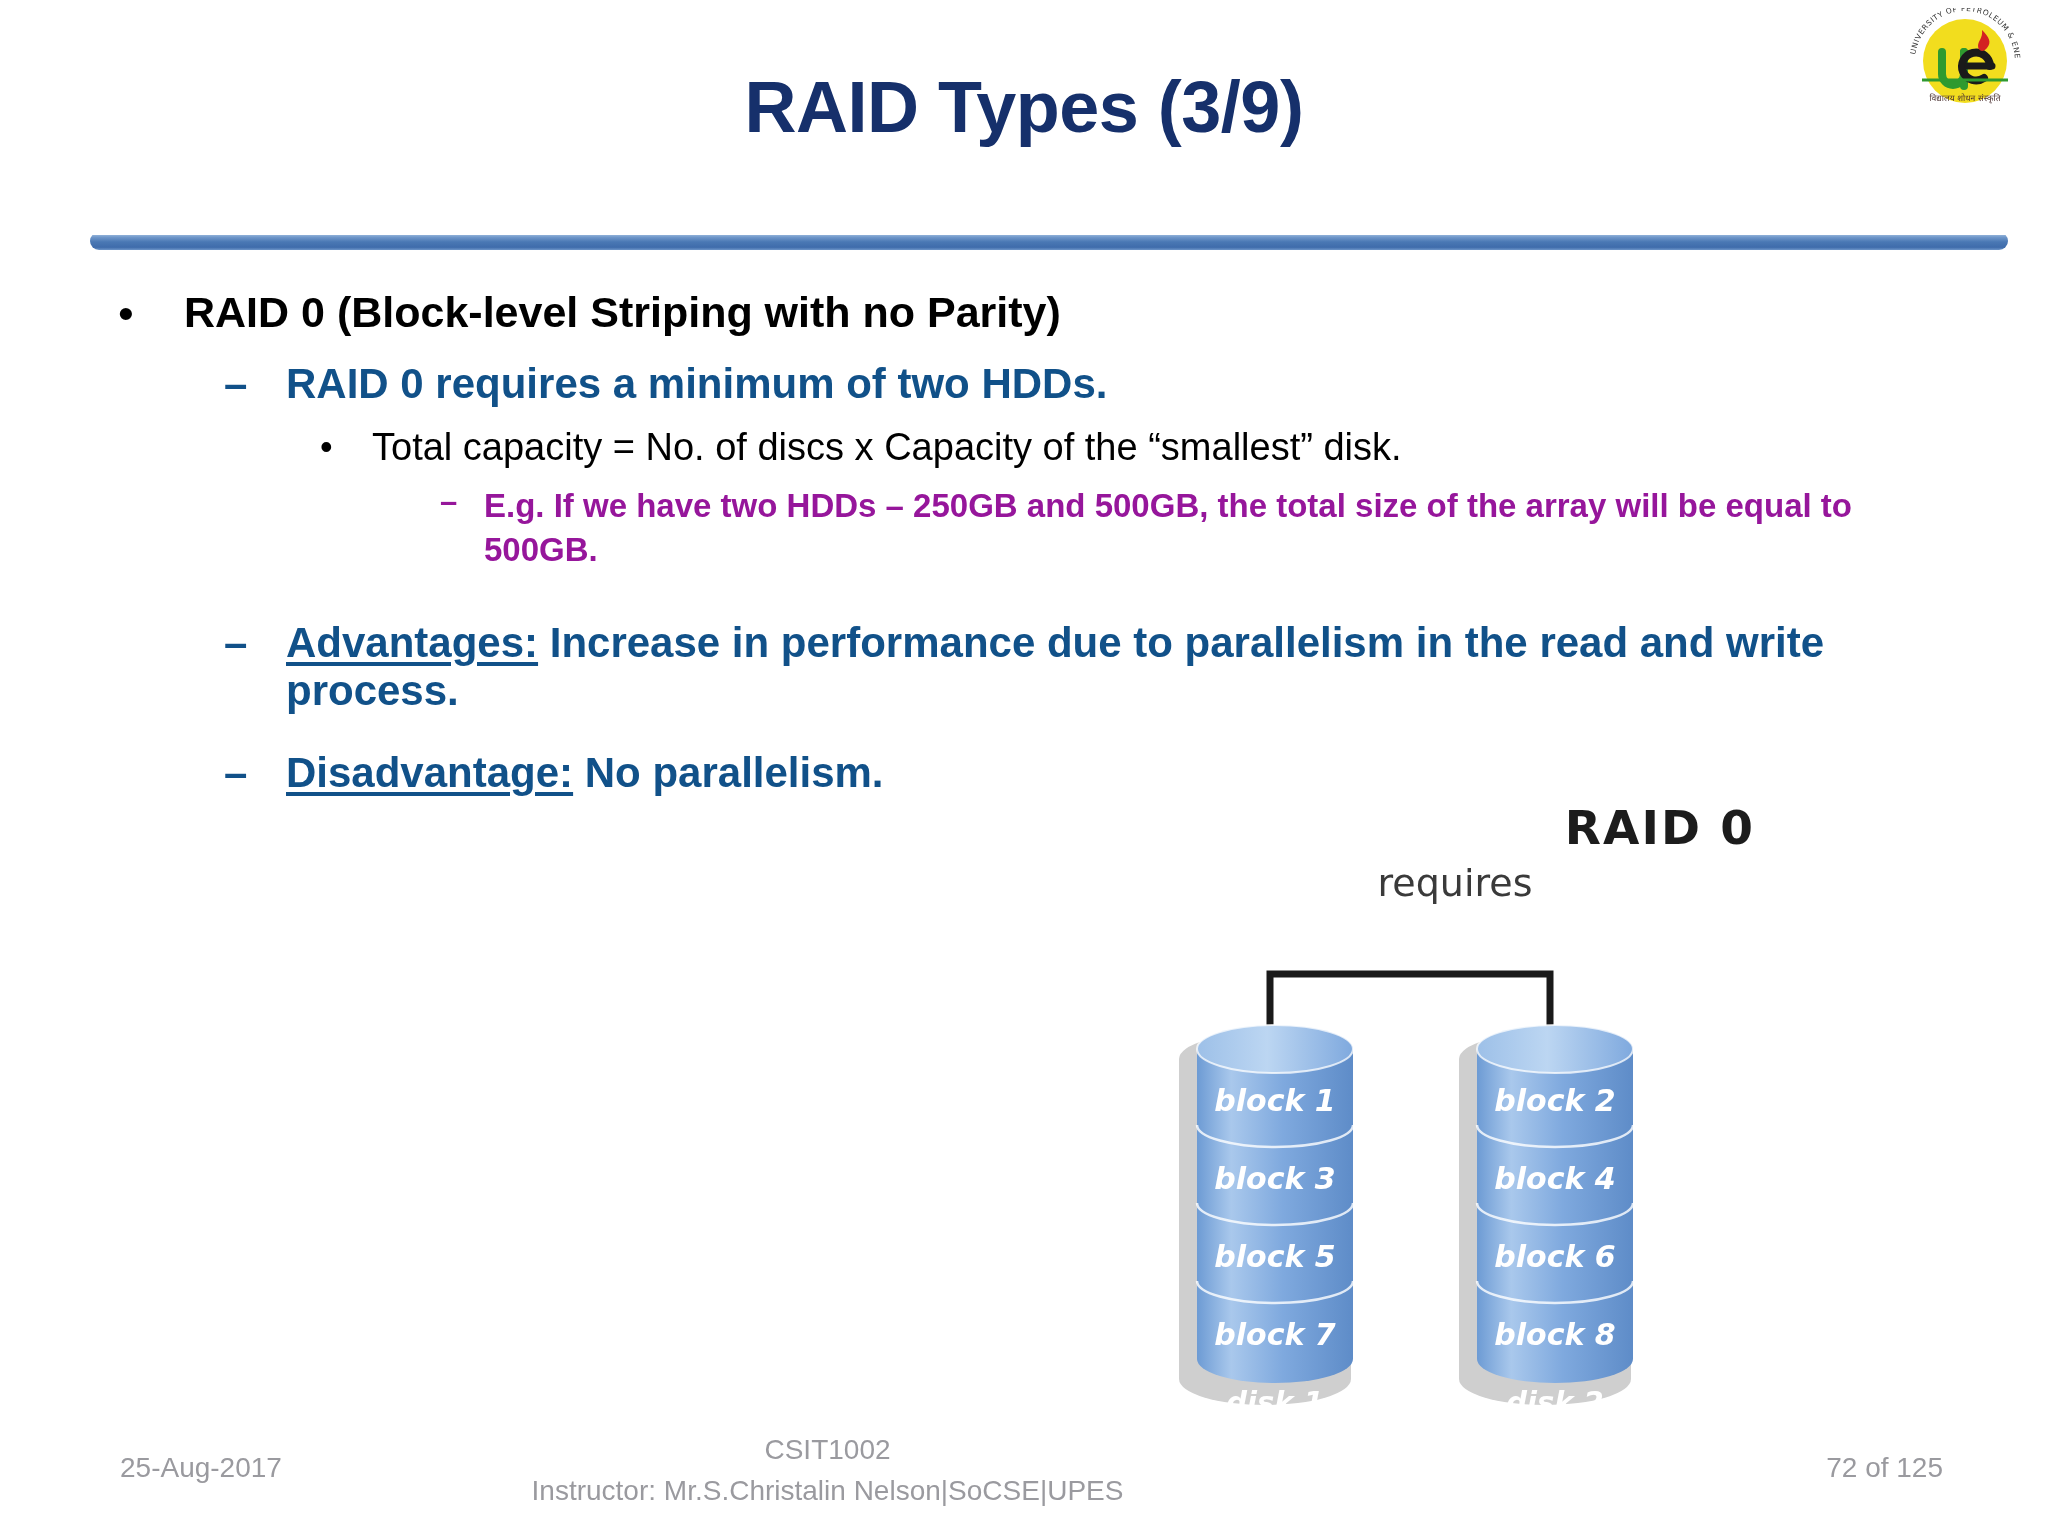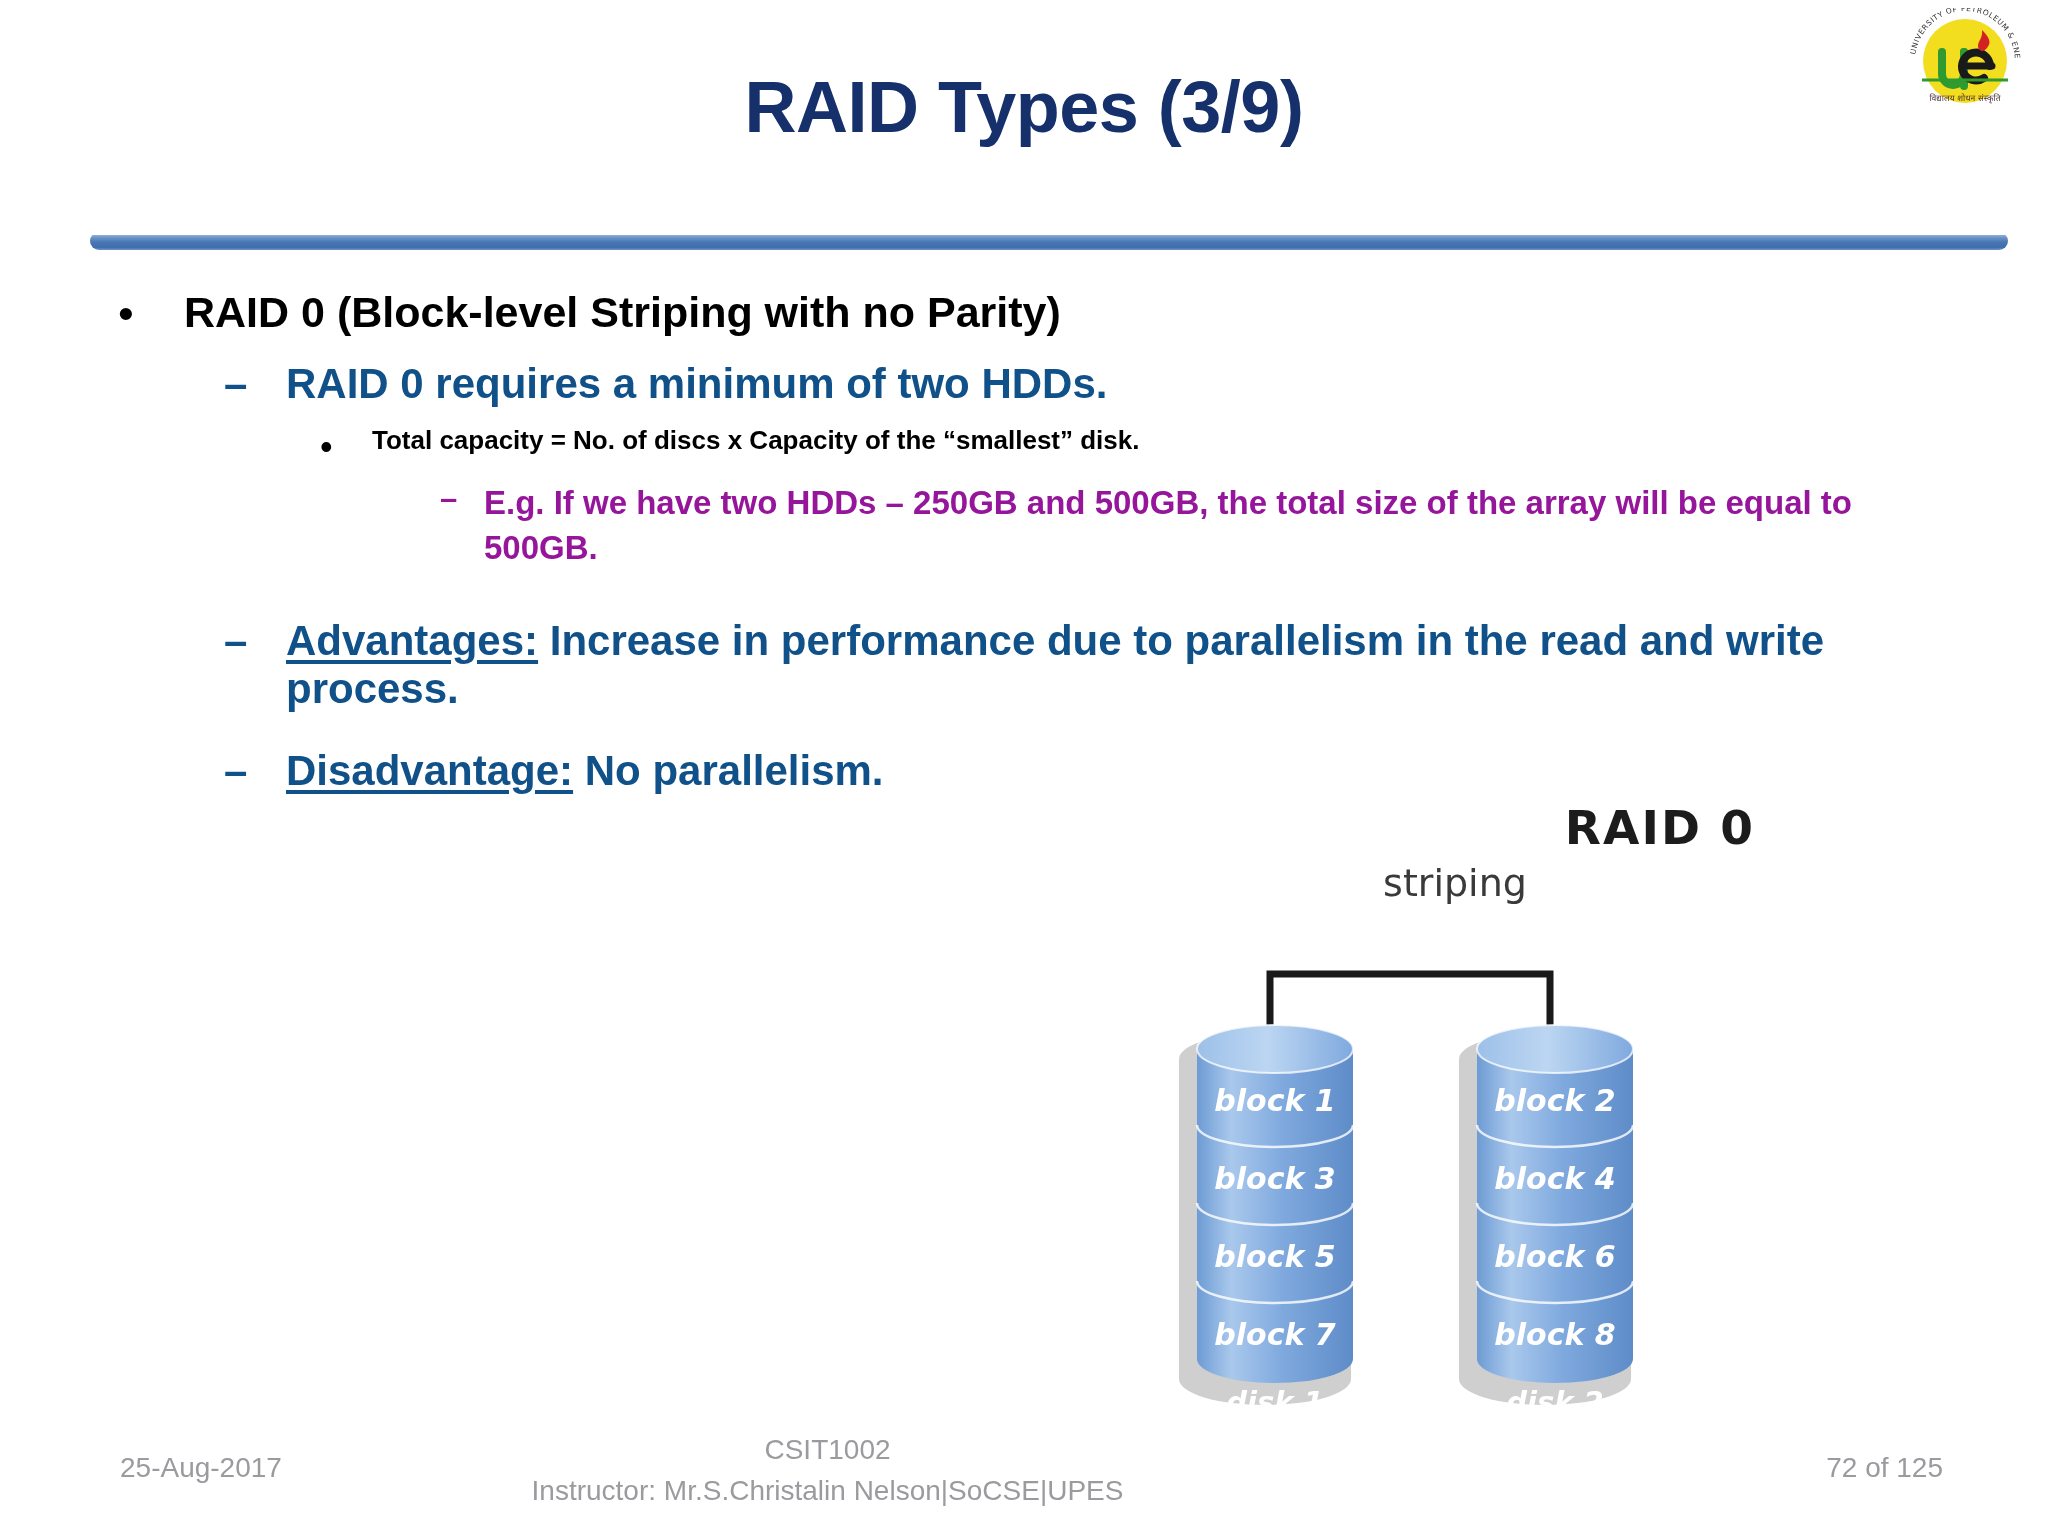--- a/index.html
+++ b/index.html
@@ -89,22 +89,22 @@
     font-size: 42px;
     font-weight: bold;
     color: #115189;
     max-width: 1640px;
   }
 
   
   .lvl3 { margin-left: 320px; margin-bottom: 14px; }
   .lvl3 .marker { width: 52px; font-size: 36px; color: #000; }
   .lvl3 .text {
-    font-size: 26px;
-    font-weight: bold;
+    font-size: 38px;
+    font-weight: normal;
     color: #000000;
     max-width: 1520px;
   }
 
   
   .lvl4 { margin-left: 440px; margin-bottom: 16px; }
   .lvl4 .marker { width: 44px; font-size: 31px; color: #96169b; font-weight: bold; }
   .lvl4 .text {
     font-size: 33px;
     font-weight: bold;
@@ -217,21 +217,21 @@
 
     <div class="row lvl2 gap-before-2">
       <div class="marker">–</div>
       <div class="text"><span class="ul">Disadvantage:</span><span> No parallelism.</span></div>
     </div>
 
   </div>
 
   <div class="diagram">
     <div class="diag-title">RAID 0</div>
-    <div class="diag-sub">striping</div>
+    <div class="diag-sub">requires</div>
 
     <div class="diag-art">
       <svg width="600" height="500" viewBox="0 0 600 500" xmlns="http://www.w3.org/2000/svg">
         <defs>
           <linearGradient id="gside" x1="0" y1="0" x2="1" y2="0">
             <stop offset="0%" stop-color="#6d9bd4"></stop>
             <stop offset="22%" stop-color="#a9c8ec"></stop>
             <stop offset="55%" stop-color="#7fa9de"></stop>
             <stop offset="100%" stop-color="#5e8cc8"></stop>
           </linearGradient>

